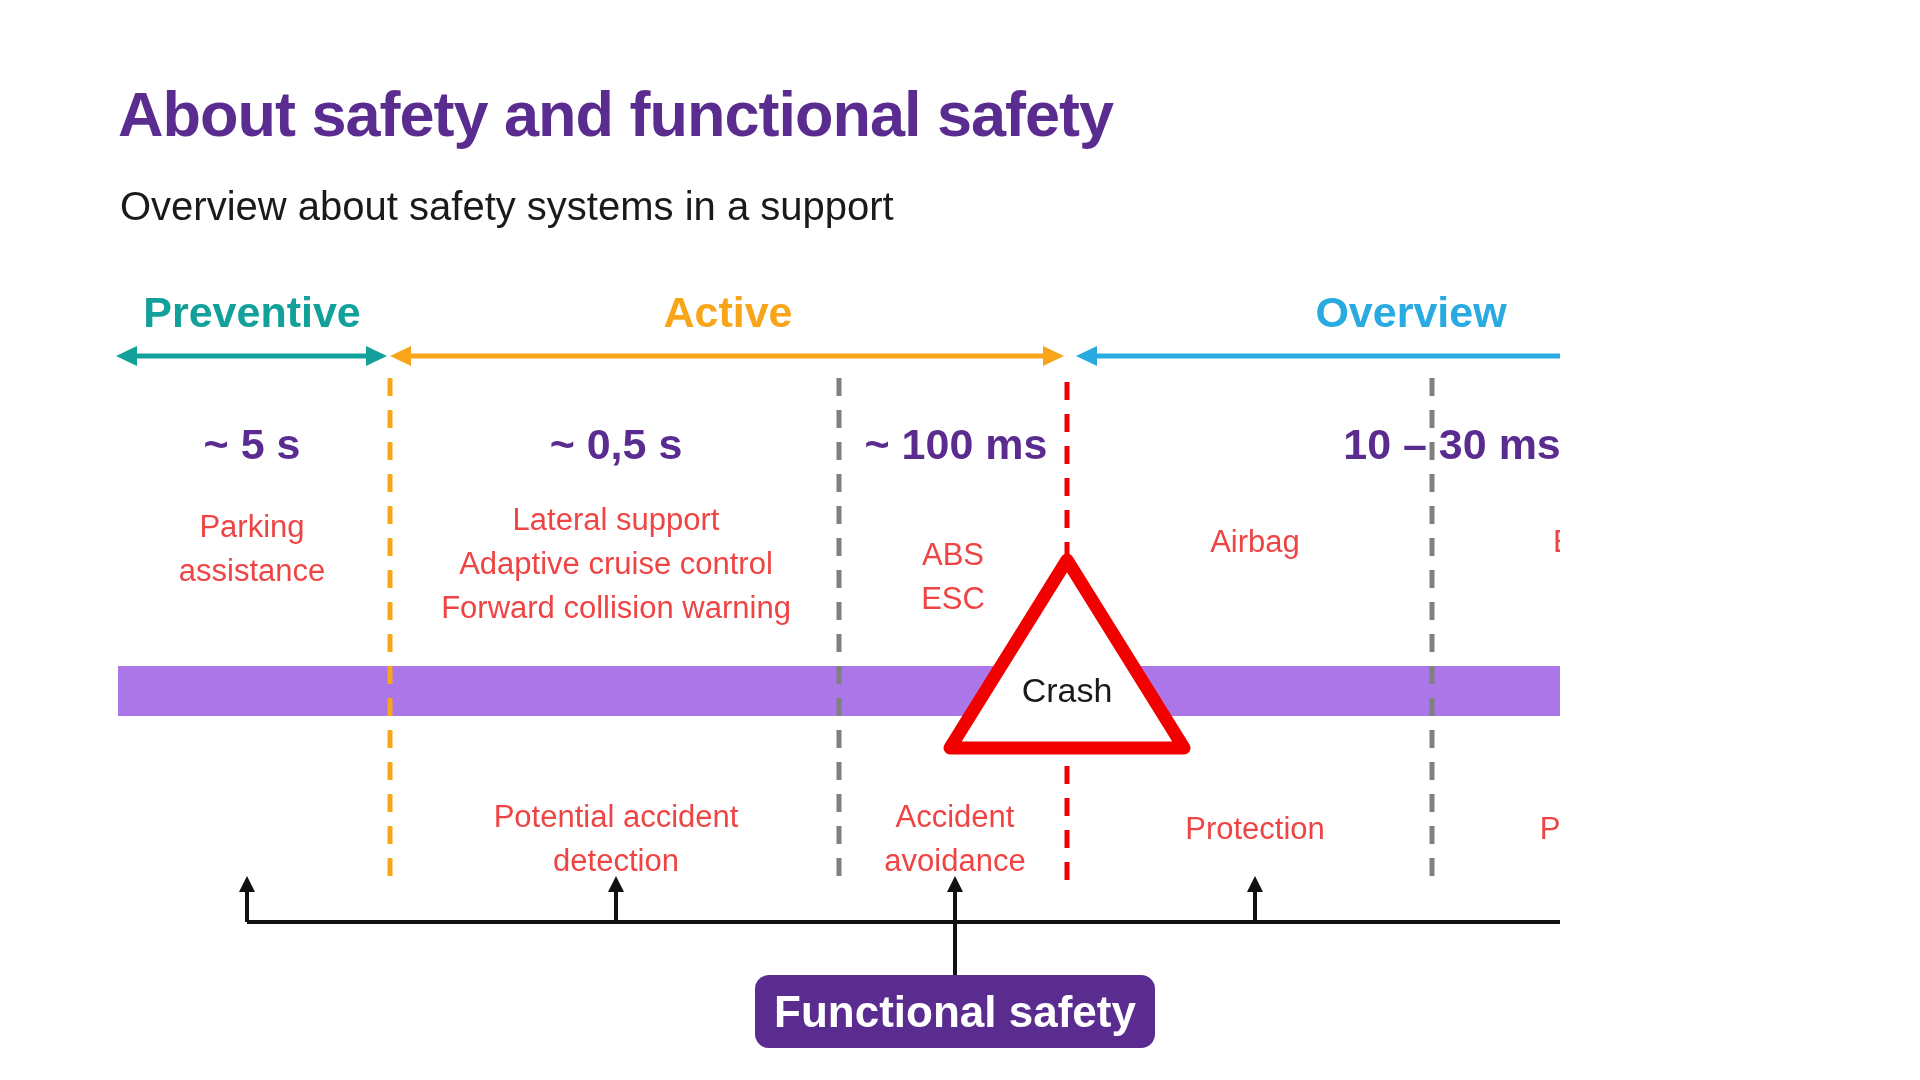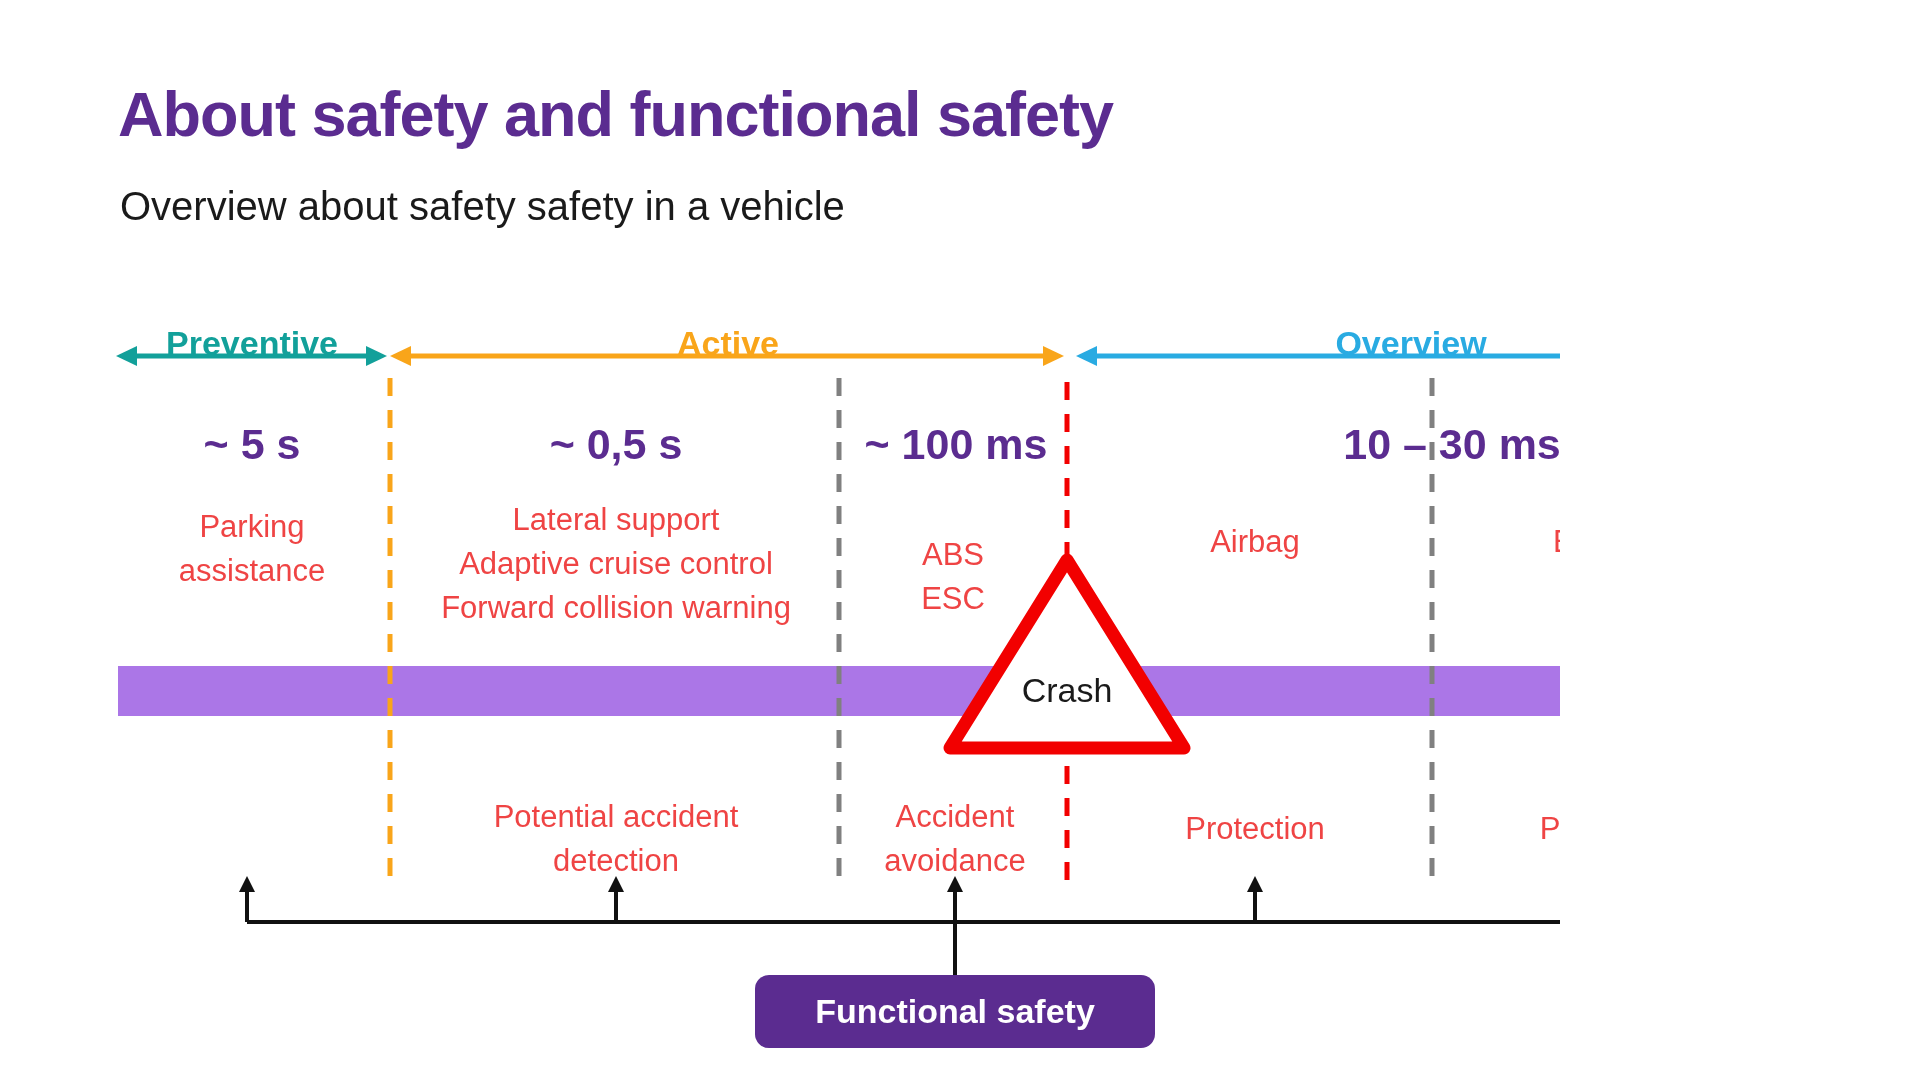--- a/index.html
+++ b/index.html
@@ -16,21 +16,21 @@
     left:118px;top:78px;width:1500px;
     font-size:63px;font-weight:bold;color:#5B2C90;
     letter-spacing:-1px;
   }
   .subtitle{
     left:120px;top:184px;width:1200px;
     font-size:40px;color:#1a1a1a;
   }
   .section-label{
     top:288px;width:400px;text-align:center;
-    font-size:34px;font-weight:bold;margin-top:36px;
+    font-size:43px;font-weight:bold;
   }
   .sec-preventive{left:52px;color:#12A09A;}
   .sec-active{left:528px;color:#F9A51A;}
   .sec-passive{left:1211px;color:#29ABE2;}
   .time-label{
     top:420px;width:400px;text-align:center;
     font-size:43px;font-weight:bold;color:#5B2C90;
   }
   .txt{
     text-align:center;color:#ef4444;
@@ -39,21 +39,21 @@
   .crash-label{
     left:967px;top:668px;width:200px;
     font-size:34px;color:#1a1a1a;text-align:center;line-height:44px;
   }
   .fs-box{
     left:755px;top:975px;width:400px;height:73px;
     background:#5B2C90;border-radius:14px;
     display:flex;align-items:center;justify-content:center;
   }
   .fs-box span{
-    color:#ffffff;font-size:34px;font-weight:bold;
+    color:#ffffff;font-size:44px;font-weight:bold;
   }
 </style>
 </head>
 <body>
 
 <div id="slide">
 
   <svg id="bg-svg" width="1920" height="1080" viewBox="0 0 1920 1080">
 
     <polygon points="118,666 1740,666 1740,650 1808,691 1740,732 1740,716 118,716" fill="#AB76E7"></polygon>
@@ -91,21 +91,21 @@
       <polygon points="247,876 239,892 255,892" stroke="none"></polygon>
       <polygon points="616,876 608,892 624,892" stroke="none"></polygon>
       <polygon points="955,876 947,892 963,892" stroke="none"></polygon>
       <polygon points="1255,876 1247,892 1263,892" stroke="none"></polygon>
       <polygon points="1594,876 1586,892 1602,892" stroke="none"></polygon>
       <line x1="955" y1="922" x2="955" y2="978"></line>
     </g>
   </svg>
 
   <div class="abs title">About safety and functional safety</div>
-  <div class="abs subtitle">Overview about safety safety in a vehicle</div>
+  <div class="abs subtitle">Overview about safety systems in a support</div>
 
   <div class="abs section-label sec-preventive">Preventive</div>
   <div class="abs section-label sec-active">Active</div>
   <div class="abs section-label sec-passive">Overview</div>
 
   <div class="abs time-label" style="left:52px;">~ 5 s</div>
   <div class="abs time-label" style="left:416px;">~ 0,5 s</div>
   <div class="abs time-label" style="left:756px;">~ 100 ms</div>
   <div class="abs time-label" style="left:1252px;">10 – 30 ms</div>
 

